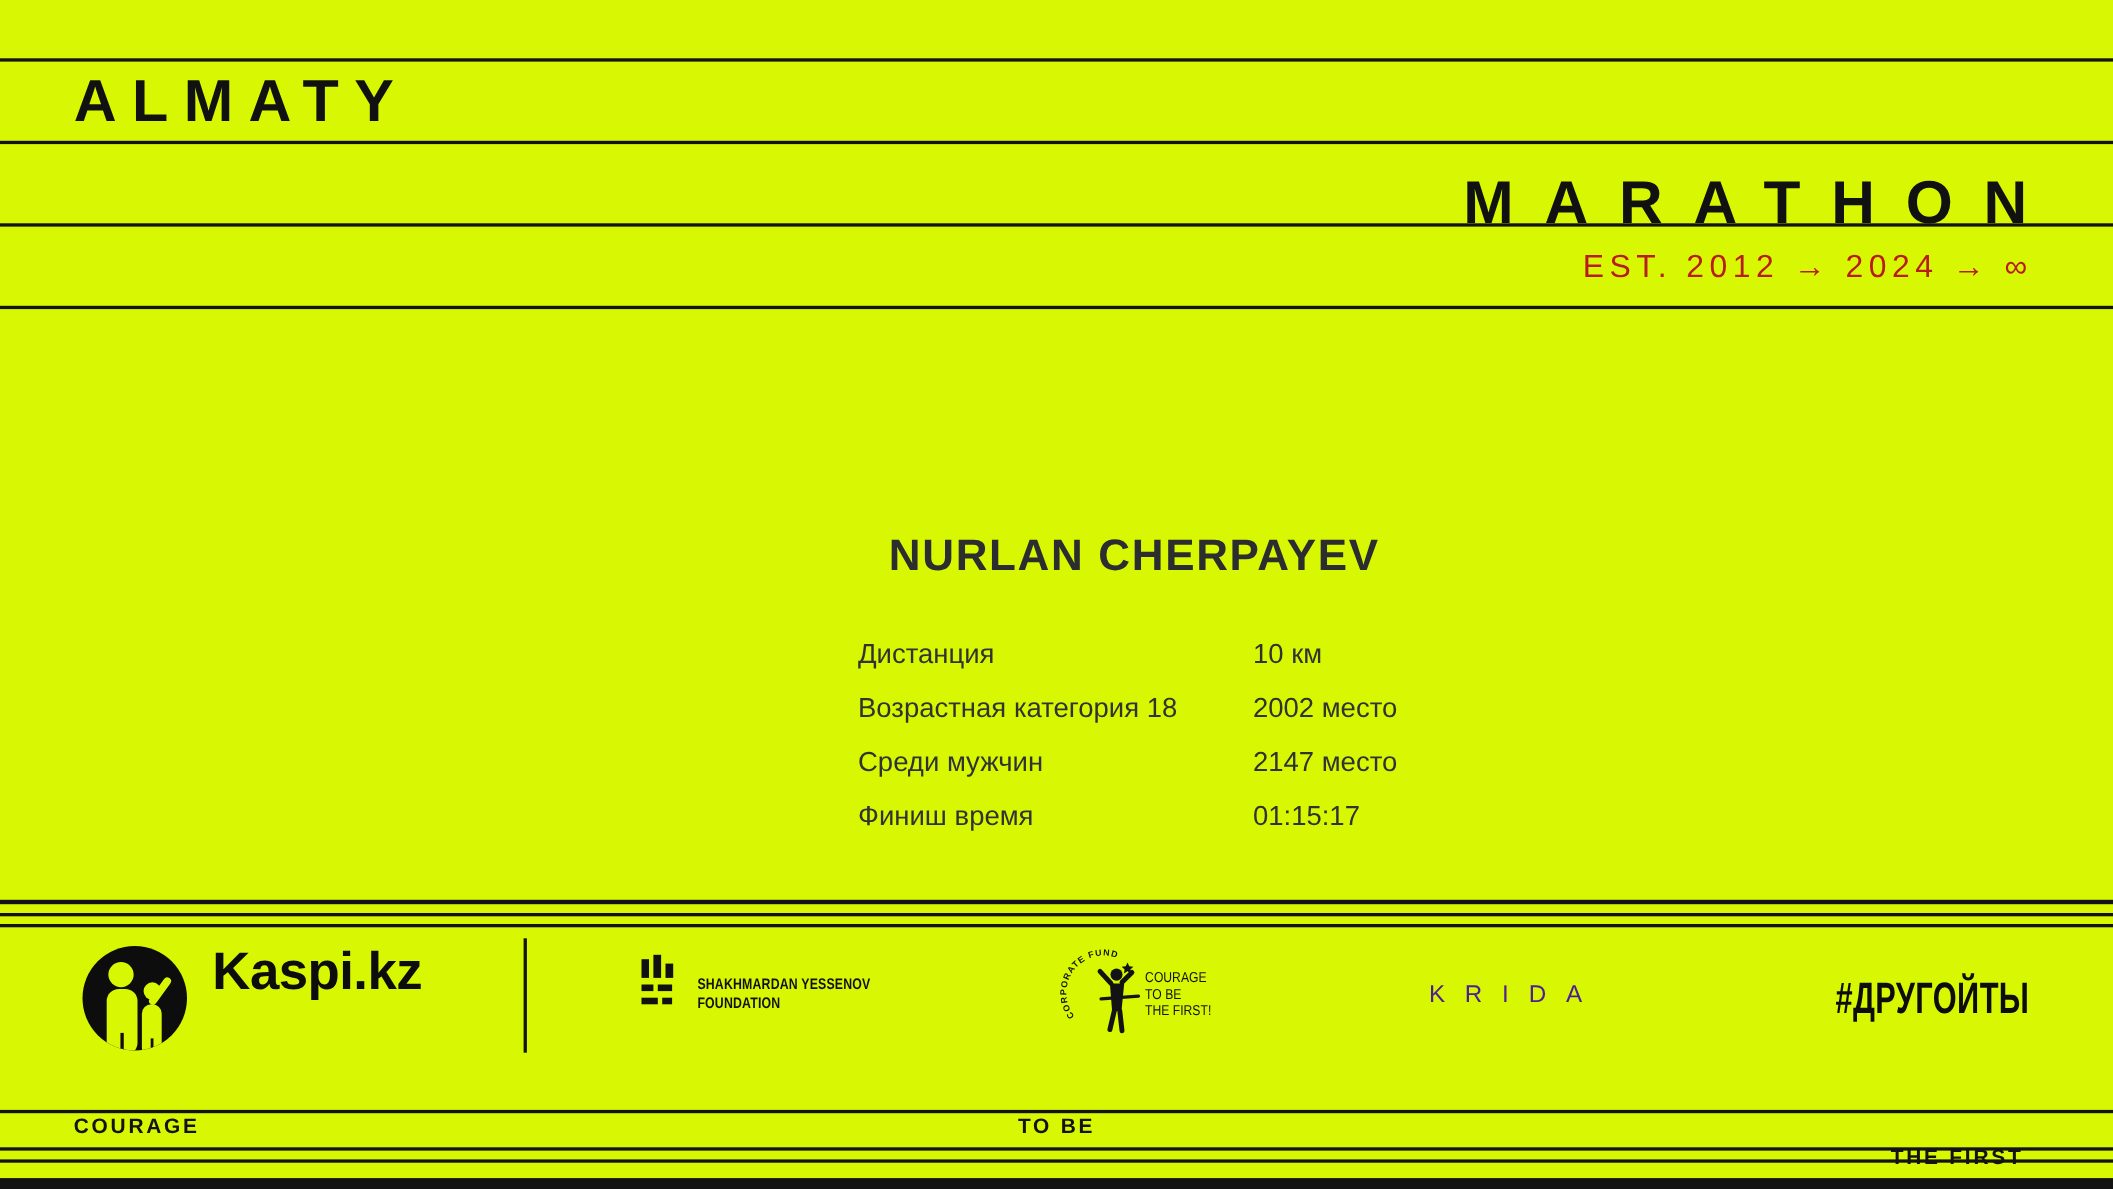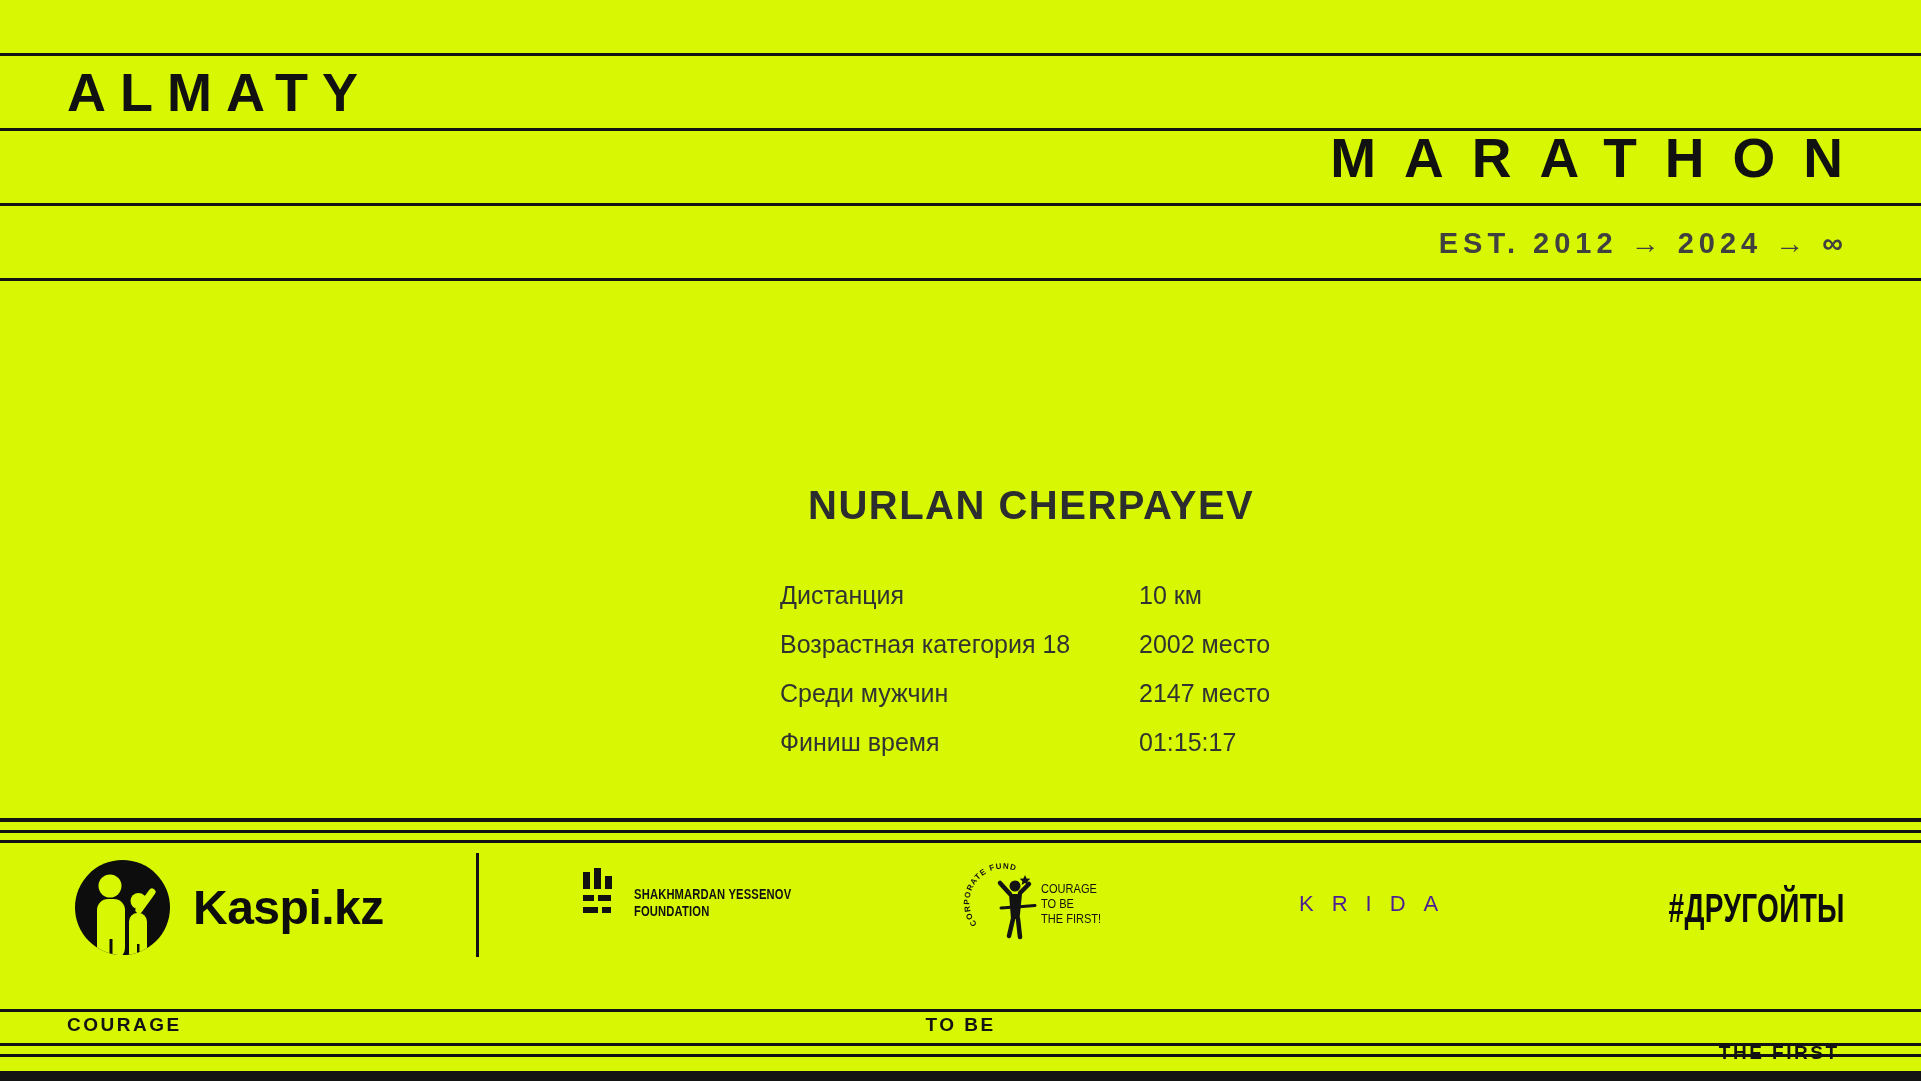--- a/index.html
+++ b/index.html
@@ -8,32 +8,32 @@
     width:1921px;height:1081px;
     background:#d7f802;
     overflow:hidden;
     font-family:"Liberation Sans", sans-serif;
     color:#131313;
   }
   .hl{position:absolute;left:0;width:1921px;background:#131313;}
   .txt{position:absolute;white-space:nowrap;}
 
   .almaty{left:67px;top:61px;font-size:54px;font-weight:700;letter-spacing:14px;color:#111;}
-  .marathon{right:78px;top:126px;font-size:55px;font-weight:700;letter-spacing:28px;margin-right:-28px;color:#111;}
-  .est{right:78px;top:227px;font-size:29px;font-weight:700;letter-spacing:5px;margin-right:-5px;color:#404040;}
+  .marathon{right:78px;top:152px;font-size:55px;font-weight:700;letter-spacing:28px;margin-right:-28px;color:#111;}
+  .est{right:78px;top:227px;font-size:29px;font-weight:400;letter-spacing:5px;margin-right:-5px;color:#b91c1c;}
 
   .title{right:78px;top:314px;margin:0;font-size:106px;font-weight:400;letter-spacing:5px;margin-right:-5px;color:#161616;line-height:1.0;}
   .name{left:808px;top:483px;font-size:40px;font-weight:700;letter-spacing:1.5px;color:#2b2d2e;}
 
   .results{position:absolute;left:780px;top:571px;font-size:25px;font-weight:400;color:#303332;}
   .results .row{display:flex;align-items:center;height:49px;}
   .results .lbl{width:359px;}
   .results .val{}
 
-  .kaspi-word{left:193px;top:880px;font-size:48px;font-weight:700;letter-spacing:-0.5px;color:#0d0d0d;}
+  .kaspi-word{left:193px;top:856px;font-size:48px;font-weight:700;letter-spacing:-0.5px;color:#0d0d0d;}
   .vdiv{position:absolute;left:476px;top:853px;width:3px;height:104px;background:#131313;}
 
   .yes-text{position:absolute;left:634px;top:886px;font-size:14px;line-height:17px;font-weight:700;letter-spacing:0.2px;color:#111;transform:scaleX(0.8);transform-origin:left top;white-space:nowrap;}
 
   .corp-text{position:absolute;left:1041px;top:881px;font-size:13px;line-height:15px;font-weight:400;color:#131313;transform:scaleX(0.85);transform-origin:left top;white-space:nowrap;}
 
   .krida{left:1299px;top:891px;font-size:22px;font-weight:400;letter-spacing:18px;margin-right:-18px;color:#4c1d95;}
   .hashtag{right:76px;top:886px;font-size:40px;font-weight:700;letter-spacing:0.5px;color:#0d0d0d;transform:scaleX(0.7);transform-origin:right center;}
 
   .foot{top:1014px;font-size:19px;font-weight:600;letter-spacing:2.5px;color:#131313;}

